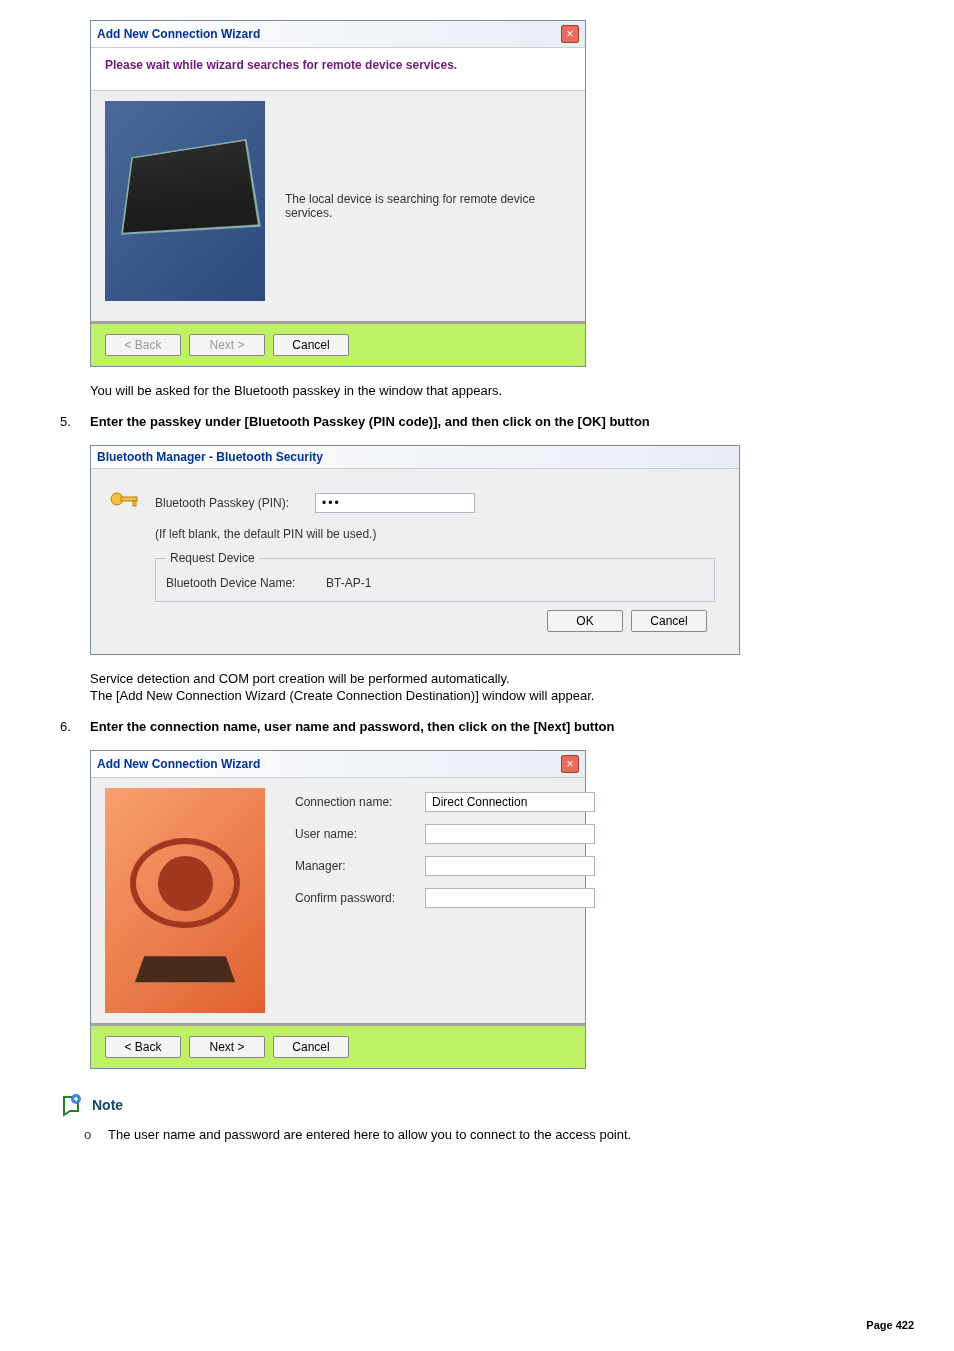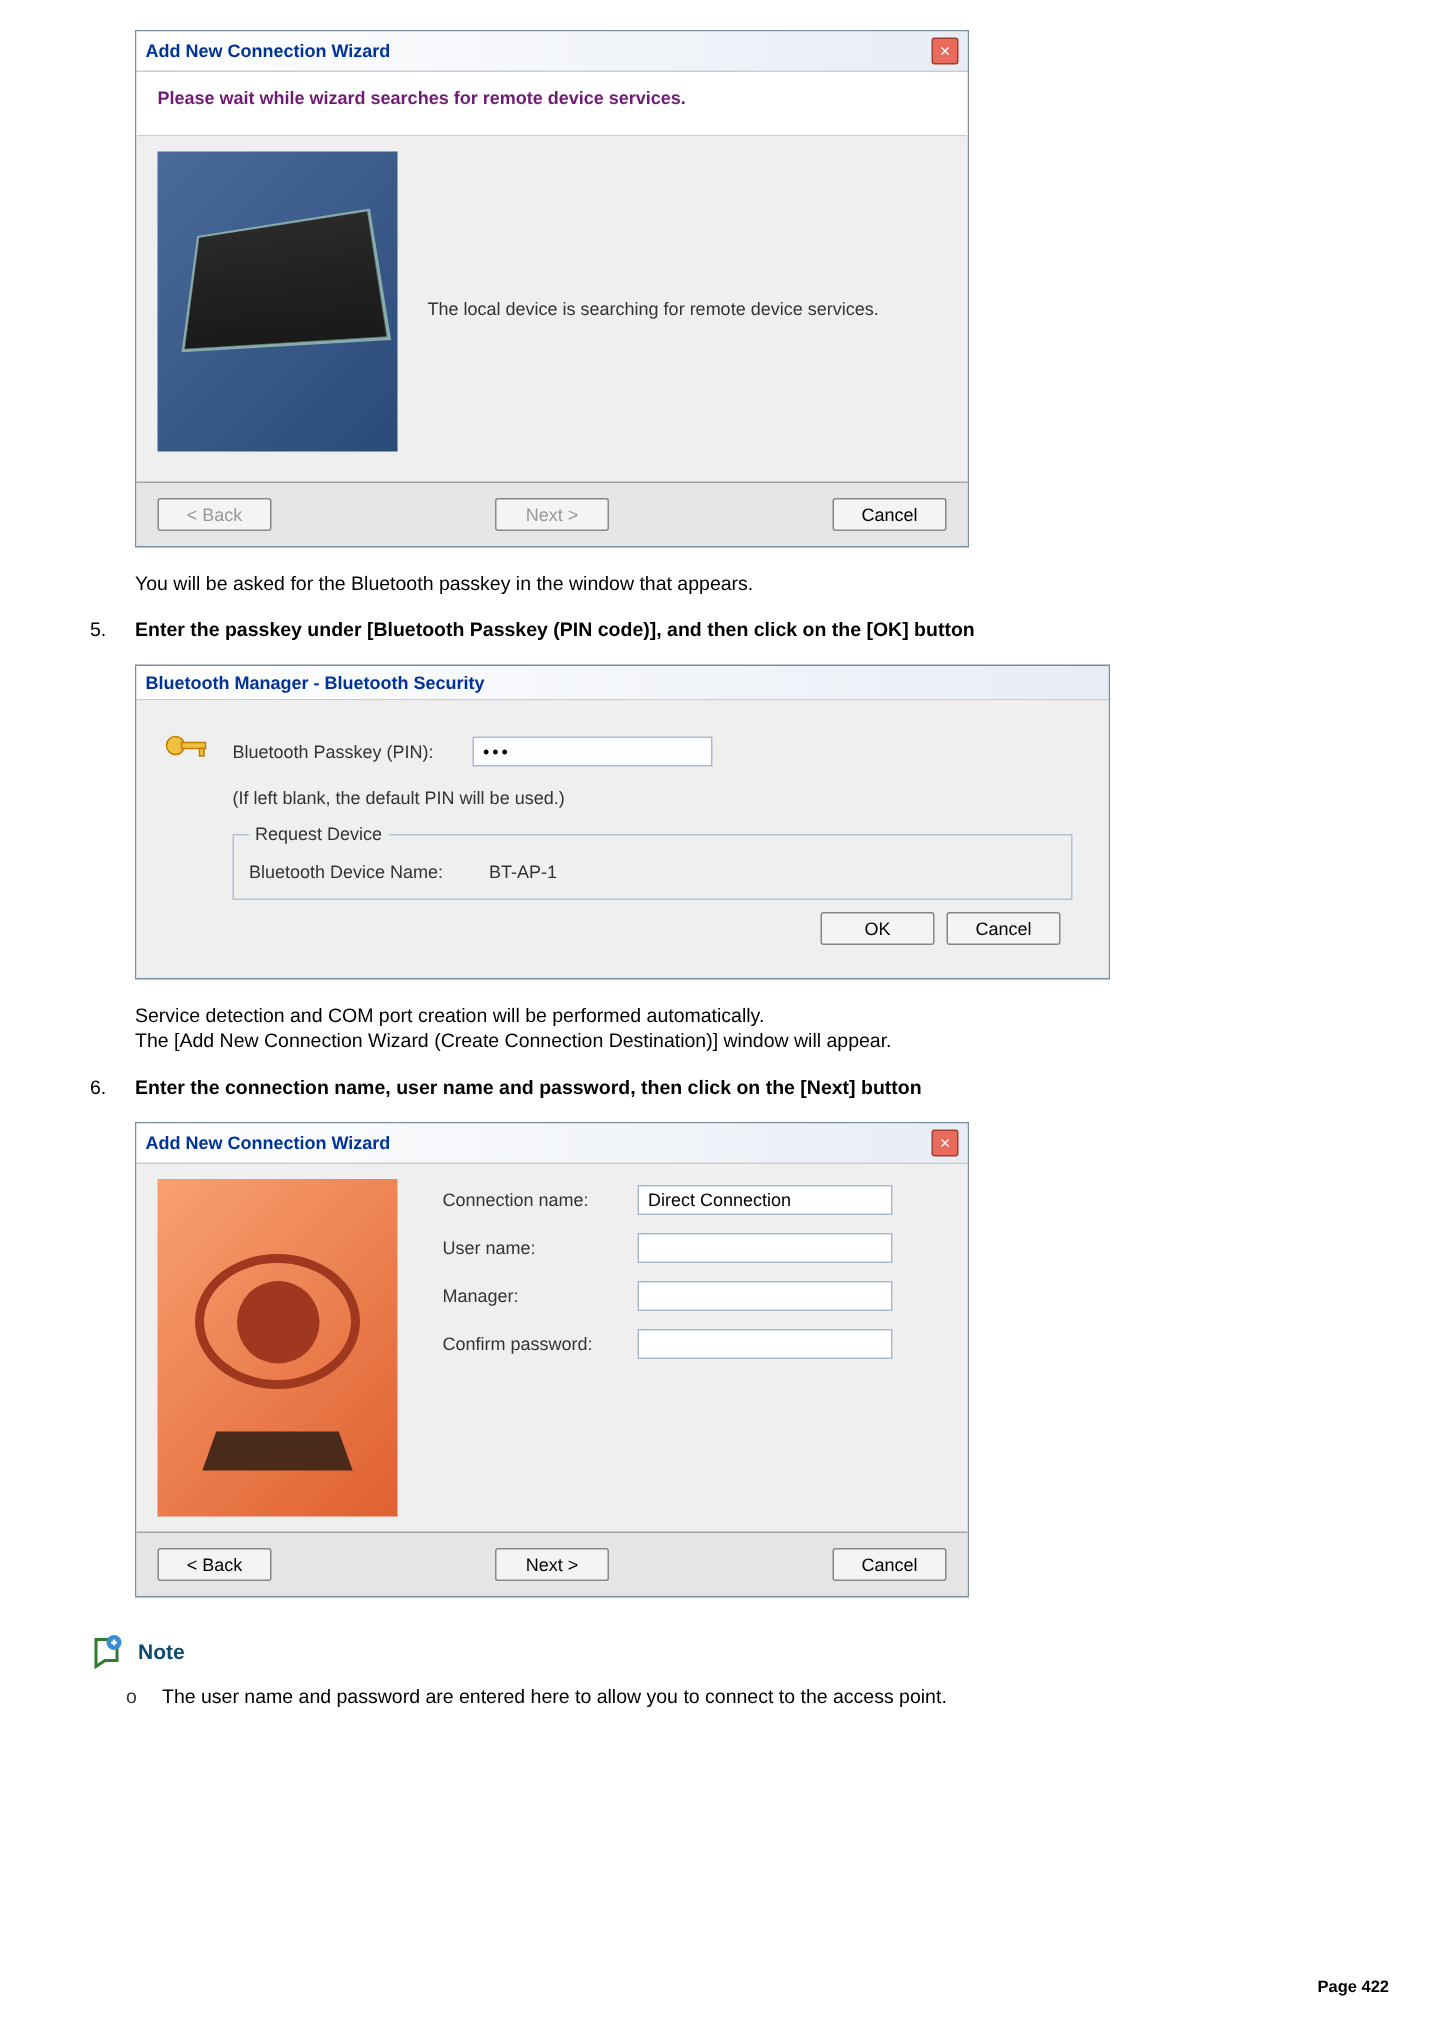--- a/index.html
+++ b/index.html
@@ -1,28 +1,28 @@
 <!DOCTYPE html>
 <html><head>
   <meta charset="utf-8">
   <style>
     * { margin: 0; padding: 0; box-sizing: border-box; }
     body { font-family: Arial, sans-serif; font-size: 13px; color: #000; background: #fff; padding: 20px 60px; width: 954px; }
-    .dialog { border: 1px solid #7b8ea0; background: #fff; margin-bottom: 16px; width: 556px; margin-left: 30px; }
+    .dialog { border: 1px solid #7b8ea0; background: #fff; margin-bottom: 16px; width: 496px; margin-left: 30px; }
     .dialog-titlebar { background: linear-gradient(to right, #fff, #e8edf5); padding: 4px 6px; display: flex; justify-content: space-between; align-items: center; border-bottom: 1px solid #ccc; }
     .dialog-title { font-weight: bold; color: #003399; font-size: 12px; }
     .close-btn { width: 18px; height: 18px; background: #e86b5c; border: 1px solid #a04030; display: flex; align-items: center; justify-content: center; color: #fff; font-size: 12px; border-radius: 2px; }
     .dialog-header-area { background: #fff; padding: 10px 14px 18px 14px; border-bottom: 1px solid #ccc; }
     .dialog-header-text { font-weight: bold; font-size: 12px; color: #701a75; }
     .dialog-body { display: flex; padding: 10px 14px; background: #efefef; min-height: 230px; }
     .dialog-body2 { display: flex; padding: 10px 14px; background: #efefef; }
     .wizard-graphic { width: 160px; height: 200px; background: linear-gradient(135deg, #4a6a9a 0%, #2a4a7a 100%); margin-right: 20px; flex-shrink: 0; position: relative; overflow: hidden; }
     .wizard-graphic-inner { position: absolute; width: 130px; height: 90px; border: 2px solid #8aa; background: linear-gradient(#2a2a2a,#1a1a1a); top: 40px; left: 15px; transform: perspective(200px) rotateX(25deg) rotateY(-15deg); }
     .wizard-body-text { flex: 1; display: flex; align-items: center; font-size: 12px; color: #333; }
-    .dialog-buttons { background: #e5e5e5; padding: 10px 14px; display: flex; justify-content: space-between; gap: 8px; border-top: 1px solid #a3a3a3; }
+    .dialog-buttons { background: #bef264; padding: 10px 14px; display: flex; justify-content: flex-start; gap: 8px; border-top: 3px solid #a3a3a3; }
     .wbtn { min-width: 76px; padding: 3px 10px; font-size: 12px; background: #f4f4f4; border: 1px solid #888; border-radius: 2px; text-align: center; }
     .wbtn.disabled { color: #999; }
     .body-text { margin: 16px 0 16px 30px; font-size: 13px; }
     .step-row { display: flex; margin: 16px 0 16px 0; }
     .step-num { width: 30px; font-size: 13px; }
     .step-text { font-weight: bold; font-size: 13px; }
     .bt-dialog { border: 1px solid #7b8ea0; width: 650px; margin-left: 30px; background: #fff; margin-bottom: 16px; }
     .bt-body { background: #efefef; padding: 16px 16px 8px 16px; }
     .bt-row { display: flex; align-items: center; margin-bottom: 6px; }
     .bt-icon { width: 36px; height: 36px; margin-right: 12px; flex-shrink: 0; position: relative; }
@@ -39,21 +39,21 @@
     .form-instr { font-size: 12px; color: #333; margin: 10px 0 18px; }
     .form-row { display: flex; align-items: center; margin-bottom: 12px; font-size: 12px; color: #333; }
     .form-row label { width: 130px; }
     .form-input { border: 1px solid #a9b7c9; background: #fff; padding: 2px 6px; font-size: 12px; width: 170px; height: 20px; }
     .note-row { display: flex; align-items: center; margin-top: 24px; gap: 8px; }
     .note-icon { width: 24px; height: 24px; }
     .note-label { color: #0c4a6e; font-weight: bold; font-size: 14px; }
     .note-list { margin-left: 24px; margin-top: 10px; font-size: 13px; }
     .note-list-item { display: flex; }
     .note-bullet { width: 24px; color: #333; }
-    .page-num { position: fixed; right: 28px; bottom: 20px; font-size: 11px; font-weight: bold; }
+    .page-num { position: fixed; right: 40px; bottom: 20px; font-size: 11px; font-weight: bold; }
     .graphic2 { width: 160px; height: 225px; background: linear-gradient(135deg,#f8a070,#e06030); margin-right: 20px; flex-shrink: 0; position: relative; }
     .graphic2 .monitor { position:absolute; width: 110px; height: 90px; border: 6px solid #a03820; border-radius: 50%; top: 50px; left: 25px; display:flex; align-items:center; justify-content:center; }
     .graphic2 .monitor .inner { width: 55px; height: 55px; background:#a03820; border-radius:50%; }
     .graphic2 .laptop { position:absolute; width: 90px; height: 40px; background:#4a2a1a; bottom: 25px; left: 35px; transform: perspective(150px) rotateX(50deg); }
   </style>
 </head>
 <body>
 
 <div class="dialog">
   <div class="dialog-titlebar">

